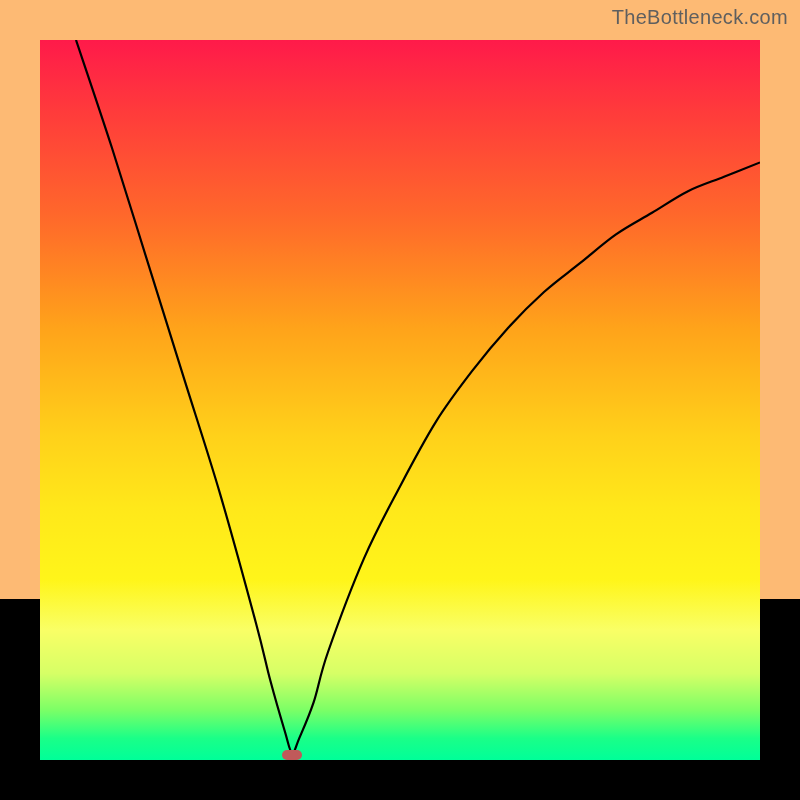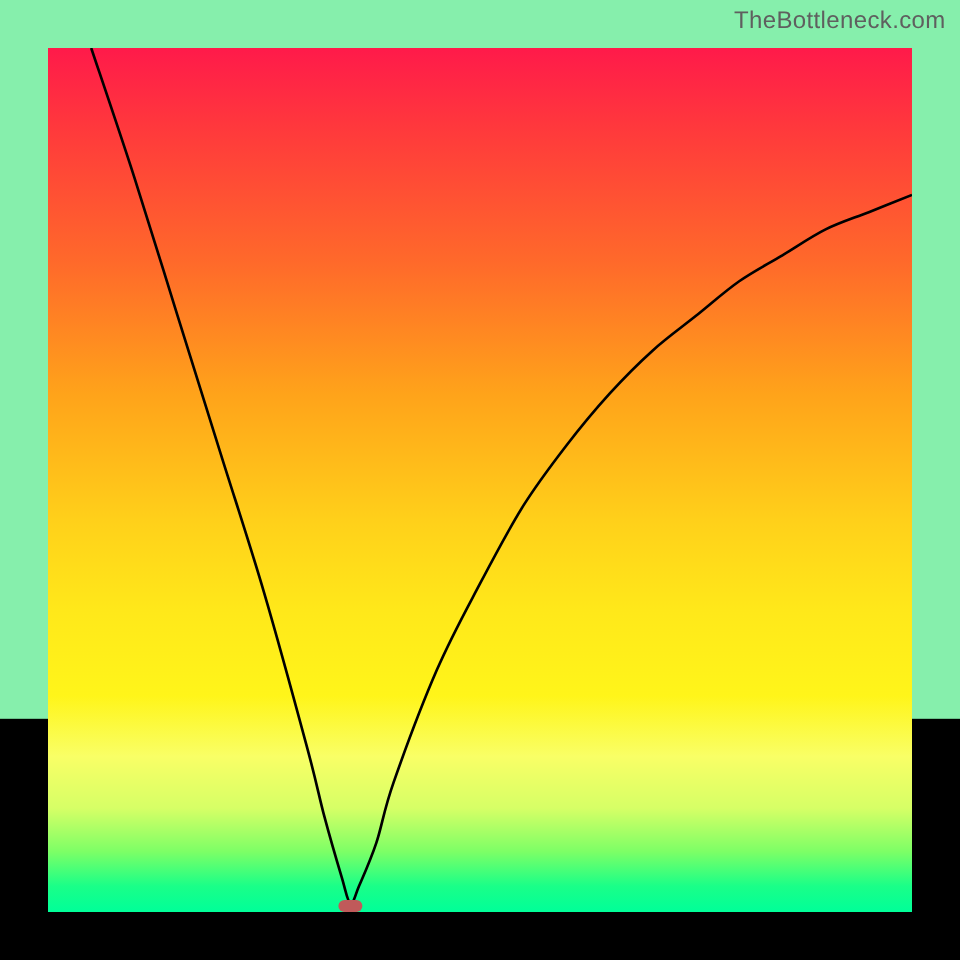--- a/index.html
+++ b/index.html
@@ -8,21 +8,21 @@
     width: 800px;
     height: 800px;
     background: #000;
     overflow: hidden;
     font-family: Arial, Helvetica, sans-serif;
   }
   .outer {
     position: relative;
     width: 800px;
     height: 599px;
-    background: #86efac;
+    background: #fdba74;
   }
   .plot-box {
     position: absolute;
     left: 40px;
     top: 40px;
     width: 720px;
     height: 720px;
     
     background: linear-gradient(
       to bottom,

